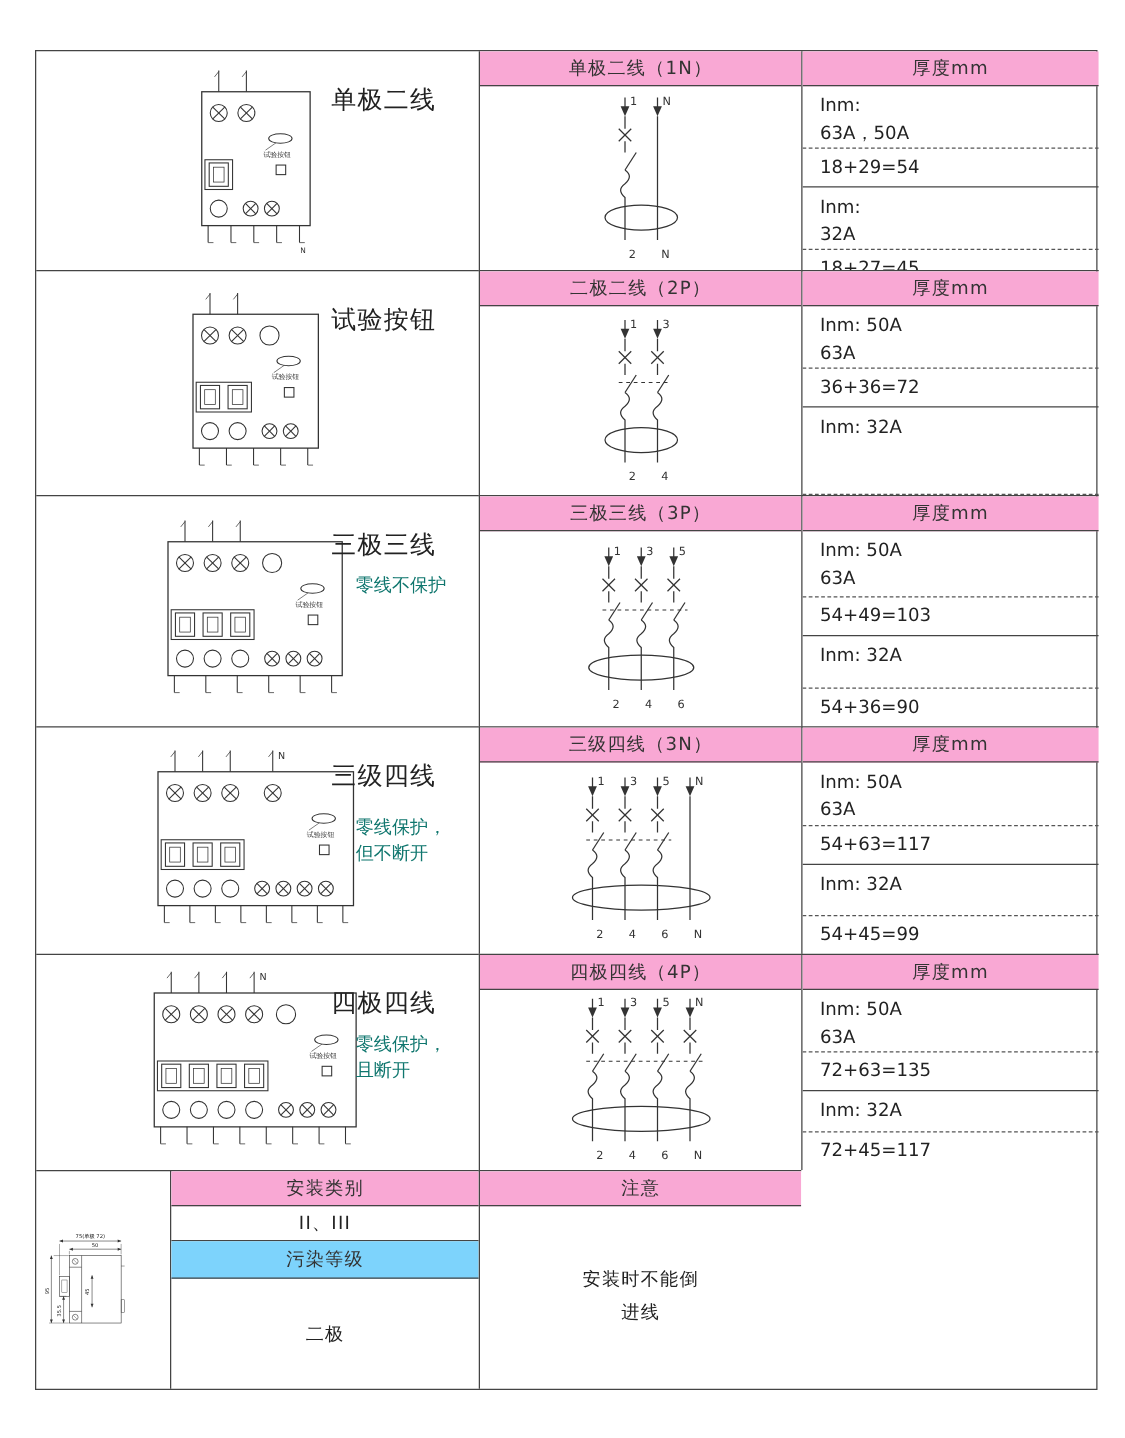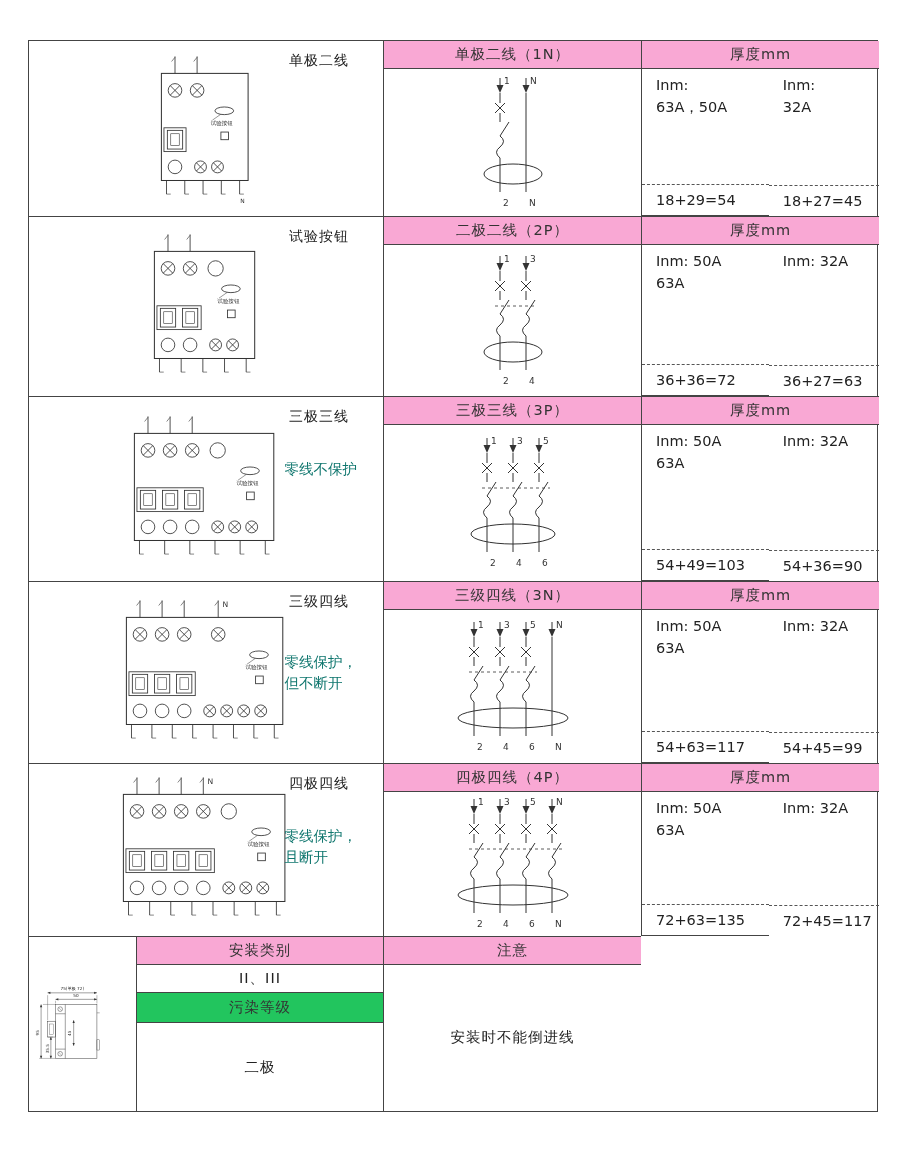--- a/index.html
+++ b/index.html
@@ -9,39 +9,39 @@
   .row{display:grid}
   .r{grid-template-columns:354px 258px 238px}
   .rf{grid-template-columns:107px 247px 258px 238px}
   .cell{position:relative;border-left:1px solid #444;overflow:hidden}
   .row .cell:first-child{border-left:none}
   .row + .row .cell{border-top:1px solid #444}
   .hdr{height:28px;background:#f9a8d4;display:flex;align-items:center;justify-content:center;
        font-size:14.5px;color:#333;letter-spacing:1px;border-bottom:1px solid #444;flex:none}
   
   .bkr{position:absolute;left:58px;top:4px;bottom:4px;width:235px;display:flex;align-items:center;justify-content:center}
-  .plabel{position:absolute;top:11px;right:34px;font-size:14px;letter-spacing:1px;color:#222}
+  .plabel{position:absolute;top:25px;right:34px;font-size:20px;letter-spacing:1px;color:#222}
   .sub{position:absolute;right:26px;font-size:14.5px;line-height:21px;color:#0f766e}
   .sub.p3{top:62px}.sub.p4{top:70px}.sub.p5{top:62px}
   
   .diag{position:absolute;inset:28px 0 0 0;display:flex;align-items:center;justify-content:center}
   
-  .spec-body{position:absolute;inset:28px 0 0 0;display:flex;flex-direction:row}
+  .spec-body{position:absolute;inset:28px 0 0 0;display:flex;flex-direction:column}
   .sgroup{display:flex;flex-direction:column;flex:1 1 0}
   .sgroup.first{flex:1.15 1 0;border-bottom:1px solid #444}
   .stext{flex:1 1 auto;padding:5px 10px 0 14px;border-bottom:1px dashed #555;font-size:14.5px;line-height:22px}
   .ssum{height:30px;flex:none;display:flex;align-items:center;padding-left:14px;font-size:14.5px}
   
   .dimlab{display:flex;flex-direction:column;justify-content:center;padding-left:20px;font-size:14.5px;line-height:23px;letter-spacing:1px}
   .dimcell{display:flex;align-items:center;justify-content:center}
   .catcell{display:flex;flex-direction:column}
   .band{height:28px;flex:none;display:flex;align-items:center;justify-content:center;font-size:14.5px;border-bottom:1px solid #444;letter-spacing:1px}
-  .band.bgray{background:#22c55e;height:30px;color:#333}
+  .band.bgray{background:#7dd3fc;height:30px;color:#333}
   .bigband{flex:1 1 auto;display:flex;align-items:center;justify-content:center;font-size:14.5px;letter-spacing:1px}
-  .note{position:absolute;inset:26px 0 0 0;display:flex;flex-direction:row;align-items:center;justify-content:center;font-size:14.5px;line-height:26px;letter-spacing:1px}
+  .note{position:absolute;inset:26px 0 0 0;display:flex;flex-direction:column;align-items:center;justify-content:center;font-size:14.5px;line-height:26px;letter-spacing:1px}
   svg{display:block}
 </style>
 </head>
 <body>
 
 <div class="tbl">
 
   <div class="row r" style="height:175px">
     <div class="cell">
       <div class="bkr">
@@ -214,21 +214,20 @@
             <div>Inm: 50A</div>
             <div>63A</div>
           </div>
           <div class="ssum">36+36=72</div>
         </div>
         <div class="sgroup">
           <div class="stext">
             <div>Inm: 32A</div>
             <div></div>
           </div>
-          <div class="ssum">36+27=63</div>
         </div>
       </div>
     </div>
   </div>
 
   <div class="row r" style="height:185px">
     <div class="cell">
       <div class="bkr">
           <svg class="bksvg" viewBox="0 0 172 178" width="146.2" height="151.29999999999998">
             <line x1="20" y1="4" x2="20" y2="24" stroke="#333"></line>

